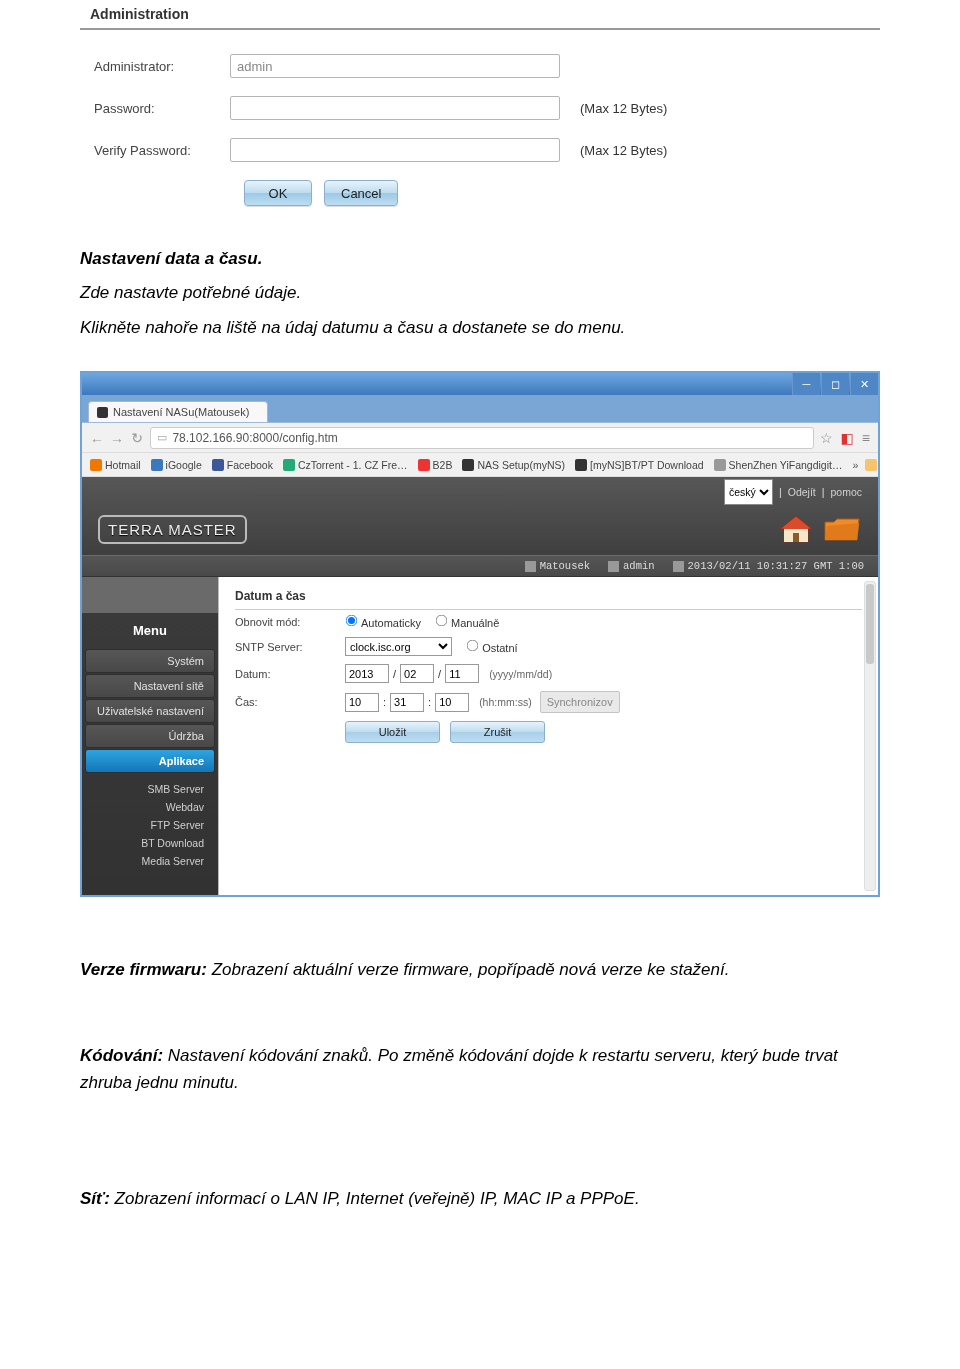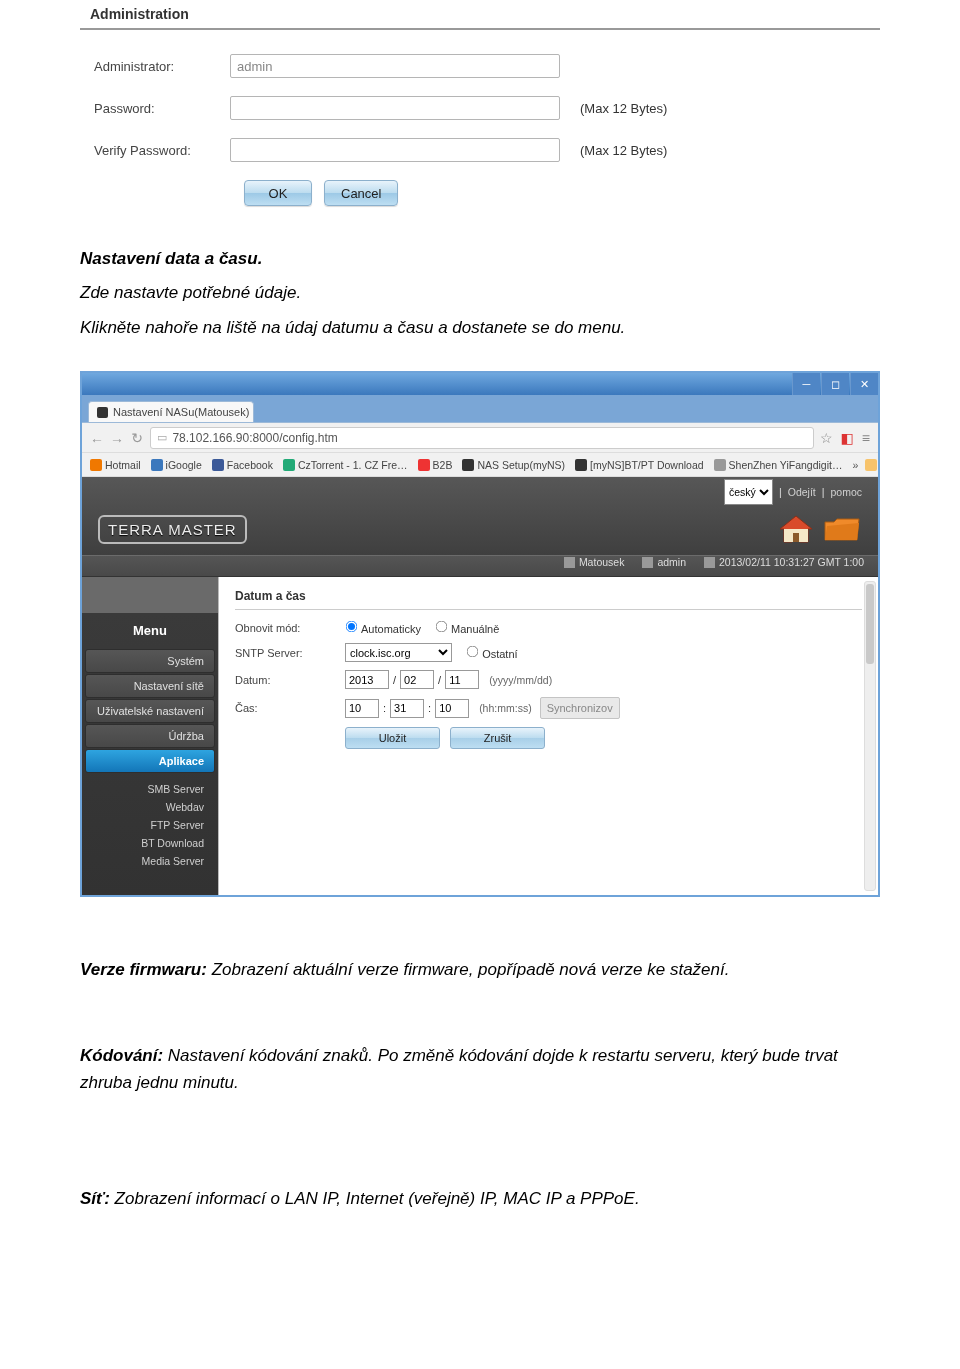--- a/index.html
+++ b/index.html
@@ -140,21 +140,21 @@
     padding-left: 6px;
     border-bottom: 1px solid #9cb9d8;
   }
   .tab {
     background: #f8f8f8;
     border: 1px solid #9cb9d8;
     border-bottom: none;
     border-radius: 4px 4px 0 0;
     font-size: 11px;
     color: #444;
-    padding: 4px 4px 4px 8px;
+    padding: 4px 18px 4px 8px;
     display:flex;
     align-items:center;
     gap:5px;
   }
   .tab .favicon { width:11px;height:11px;background:#333;border-radius:2px;display:inline-block;}
 
   
   .url-bar {
     height: 30px;
     background: #f1f1f1;
@@ -227,25 +227,26 @@
   .house-icon svg{ width:36px;height:30px;}
   .folder-icon{ width:40px;height:30px; margin-left:8px;}
   .folder-icon svg{width:40px;height:30px;}
   .app-status{
     background: linear-gradient(to bottom,#555 0%, #494949 100%);
     border-top:1px solid #6b6b6b;
     border-bottom:1px solid #333;
     height:22px;
     display:flex;
     justify-content:flex-end;
-    align-items:flex-start;
+    align-items:center;
     gap:18px;
     padding:0 14px;
     font-size:10.5px;
     color:#ddd;
+    font-family:Liberation Mono, monospace;
   }
   .stat-item{display:inline-flex;align-items:center;gap:4px;}
   .stat-ico{ width:11px;height:11px; background:#999; display:inline-block;}
 
   .app-body{
     display:flex;
     background:#6a6a6a;
     min-height: 318px;
   }
   .side-menu{
@@ -284,21 +285,21 @@
   }
   .main-pane{
     flex:1;
     background:#fff;
     border-left:1px solid #bbb;
     padding:12px 16px;
     font-size:11.5px;
     color:#333;
     position:relative;
   }
-  .pane-title{ font-weight:bold; font-size:12px; margin-bottom:10px; border-bottom:1px solid #ccc; padding-bottom:6px;}
+  .pane-title{ font-weight:bold; font-size:12px; margin-bottom:4px; border-bottom:1px solid #ccc; padding-bottom:6px;}
   .cfg-row{ display:flex; align-items:center; margin-bottom:8px; font-size:11px;}
   .cfg-label{ width:110px; color:#444;}
   .cfg-ctrl{ display:flex; align-items:center; gap:4px; color:#333;}
   input[type=radio],input[type=checkbox]{ transform: scale(0.9); margin-right:3px;}
   .sel{
     height:19px;font-size:11px;border:1px solid #999;background:#fff;
   }
   .date-in{
     width:44px;height:19px;font-size:11px;border:1px solid #999;text-align:left;padding:0 3px;
   }

